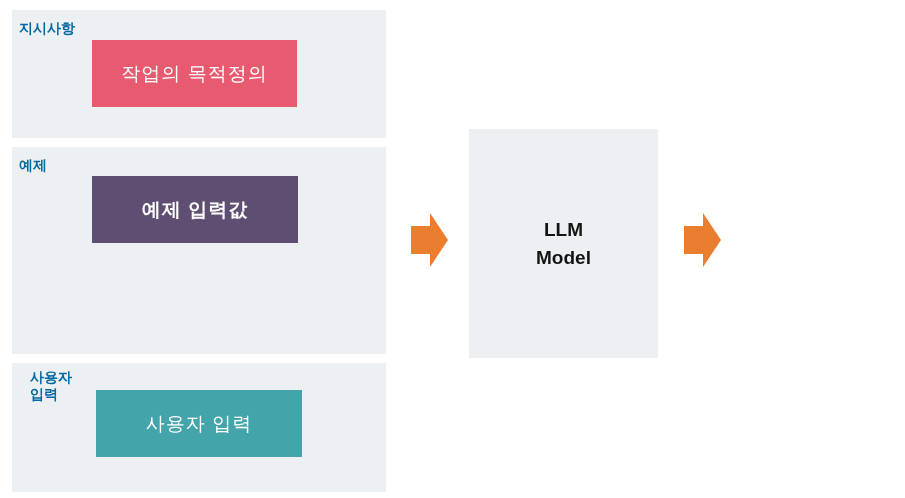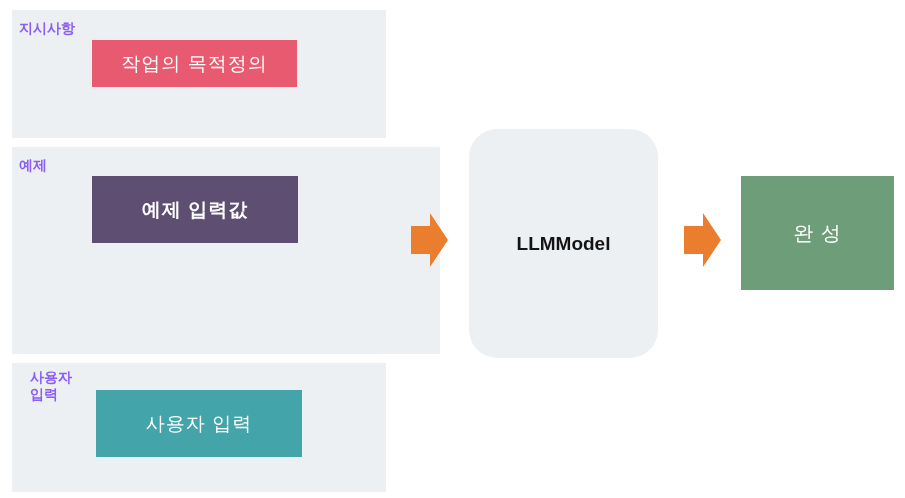--- a/index.html
+++ b/index.html
@@ -18,21 +18,21 @@
   .section {
     position: absolute;
     background: #edf0f3;
   }
   .section-label {
     position: absolute;
     left: 7px;
     top: 10px;
     font-size: 14px;
     font-weight: bold;
-    color: #8b5cf6;
+    color: #0369a1;
     line-height: 1.2;
     white-space: pre-line;
   }
   .section-label.narrow {
     left: 18px;
     top: 6px;
     width: 52px;
   }
   .block {
     position: absolute;
@@ -49,43 +49,42 @@
   .block.teal   { background: #43a4aa; }
   .block.green  { background: #6d9d79; font-size: 20px; }
   .model-box {
     position: absolute;
     left: 469px;
     top: 129px;
     width: 189px;
     height: 229px;
     background: #edf0f3;
     display: flex;
-    flex-direction: row;
+    flex-direction: column;
     align-items: center;
     justify-content: center;
     color: #141414;
     font-size: 19px;
     font-weight: bold;
     line-height: 1.45;
     text-align: right;
-    border-radius: 28px;
   }
   .arrow {
     position: absolute;
     width: 37px;
     height: 54px;
   }
   .arrow svg { display: block; }
 
   
   #sec-instructions { left: 12px; top: 10px;  width: 374px; height: 128px; }
-  #sec-examples     { left: 12px; top: 147px; width: 428px; height: 207px; }
+  #sec-examples     { left: 12px; top: 147px; width: 374px; height: 207px; }
   #sec-userinput    { left: 12px; top: 363px; width: 374px; height: 129px; }
 
-  #box-purpose      { left: 92px; top: 40px;  width: 205px; height: 47px; }
+  #box-purpose      { left: 92px; top: 40px;  width: 205px; height: 67px; }
   #box-ex-input     { left: 92px; top: 176px; width: 206px; height: 67px; font-weight: bold; }
   #box-ex-output    { left: 92px; top: 257px; width: 206px; height: 66px; }
   #box-user-input   { left: 96px; top: 390px; width: 206px; height: 67px; }
   #box-output       { left: 741px; top: 176px; width: 153px; height: 114px; }
 
   #arrow-1 { left: 411px; top: 213px; }
   #arrow-2 { left: 684px; top: 213px; }
 </style>
 </head>
 <body>
@@ -123,17 +122,14 @@
     <div>LLM</div>
     <div>Model</div>
   </div>
 
   <div class="arrow" id="arrow-2">
     <svg width="37" height="54" viewBox="0 0 37 54" xmlns="http://www.w3.org/2000/svg">
       <polygon points="0,13 19,13 19,0 37,27 19,54 19,41 0,41" fill="#eb7d2e"></polygon>
     </svg>
   </div>
 
-  <div class="block green" id="box-output">
-    <span>완 성</span>
-  </div>
 
 </div>
 
 </body></html>

